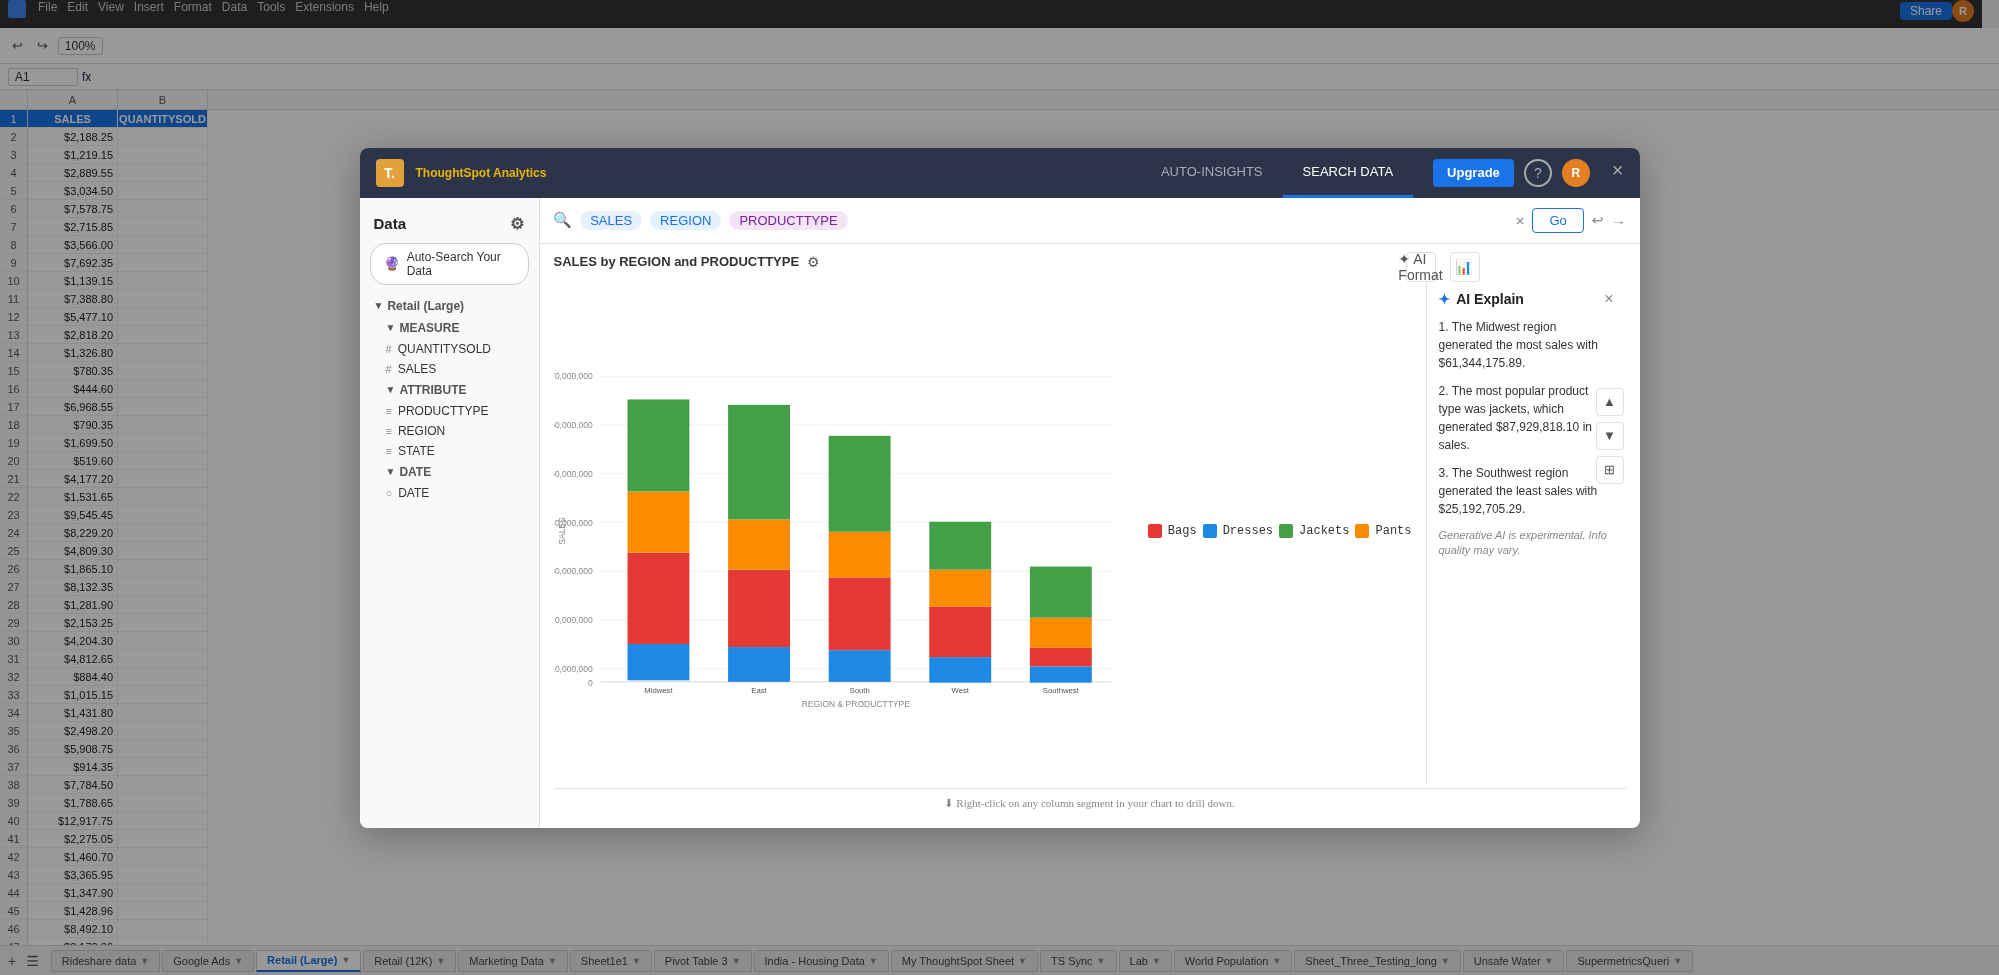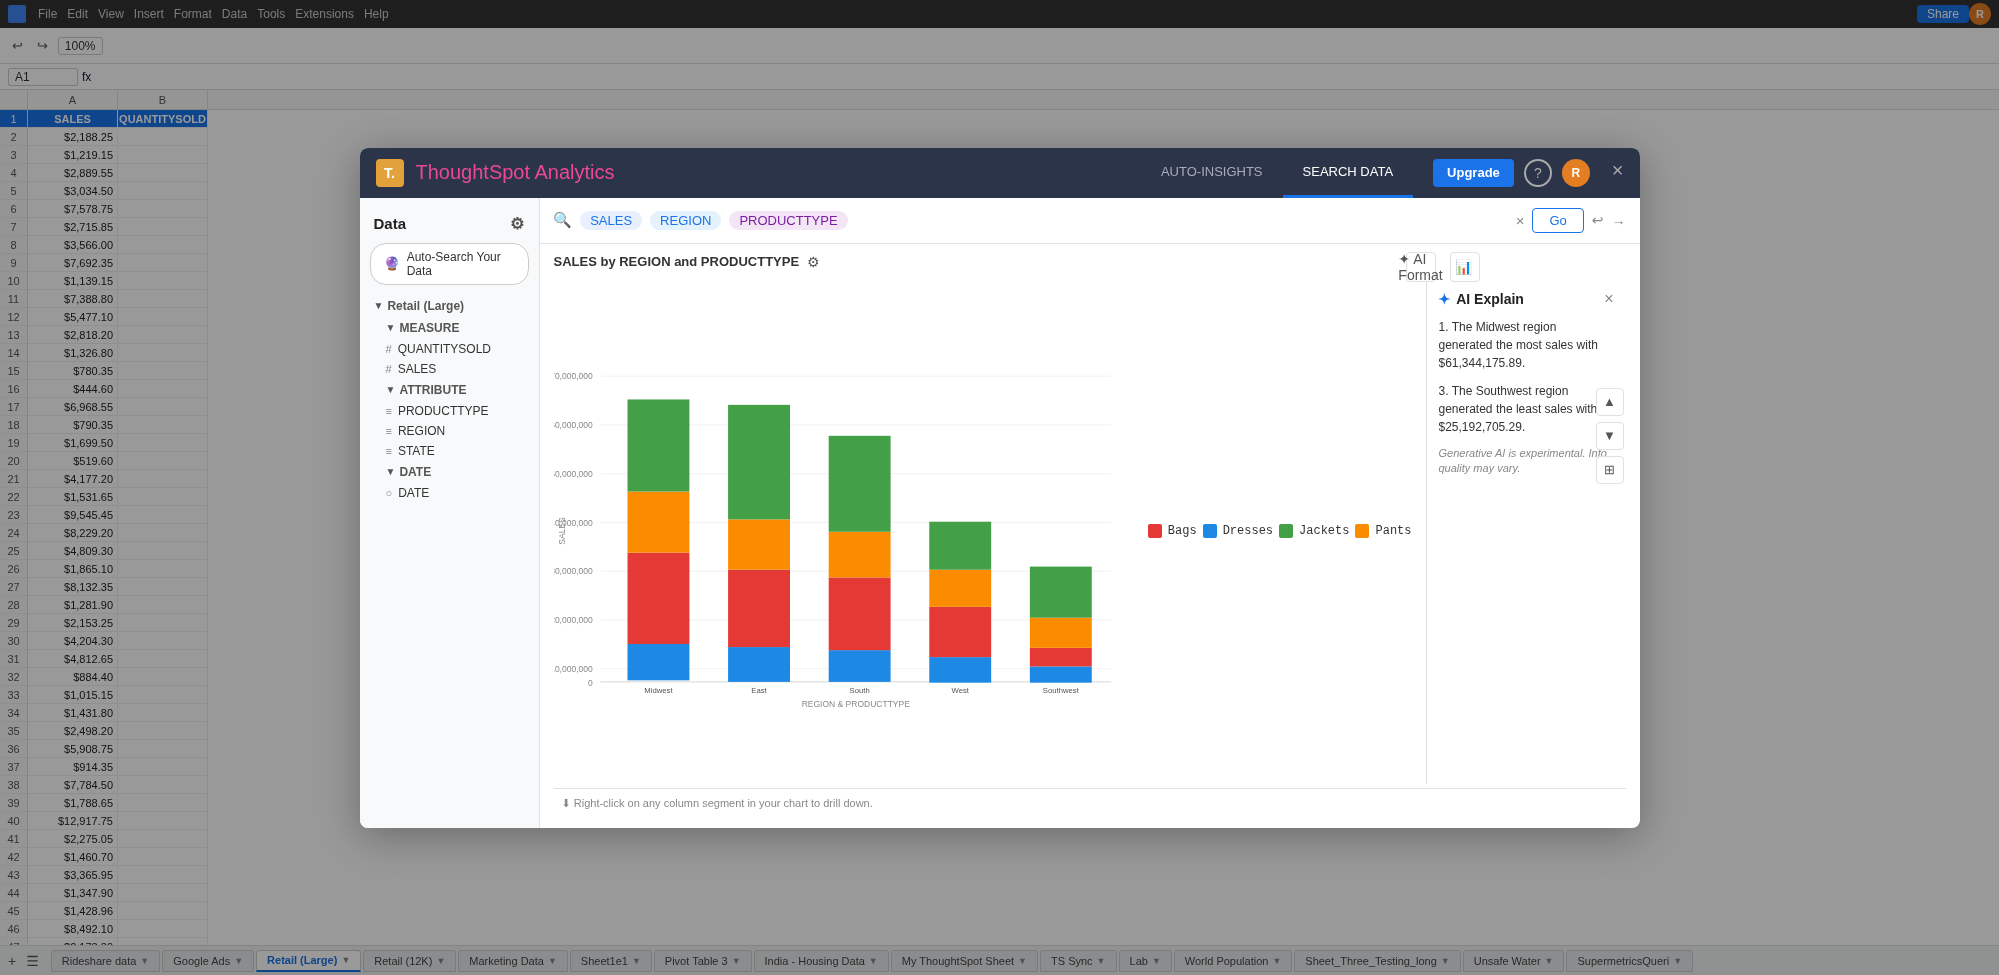--- a/index.html
+++ b/index.html
@@ -16,25 +16,25 @@
     .spreadsheet-bg {
       position: absolute;
       top: 0; left: 0;
       width: 100%; height: 100%;
       background: #f0f0f0;
     }
 
     
     .top-menu-bar {
       position: absolute;
-      top: 0; left: 0; right: 0;
+      top: 0; left: 0; right: 17px;
       height: 28px;
       background: #333;
       display: flex;
-      align-items: center;
+      align-items: flex-start;
       padding: 0 8px;
       gap: 12px;
       z-index: 10;
     }
     .top-menu-bar .app-icon {
       width: 18px; height: 18px;
       background: #4285f4;
       border-radius: 2px;
     }
     .top-menu-bar .menu-items {
@@ -283,23 +283,23 @@
     .modal-header .ts-logo {
       width: 28px; height: 28px;
       background: #e2a13b;
       border-radius: 4px;
       display: flex; align-items: center; justify-content: center;
       font-size: 14px; font-weight: bold; color: #fff;
       margin-right: 12px;
       flex-shrink: 0;
     }
     .modal-header .app-title {
-      color: #ec4899;
-      font-size: 20px;
-      font-weight: 400;
+      color: #eab308;
+      font-size: 12px;
+      font-weight: 700;
       flex: 1;
     }
     .modal-header .header-tabs {
       display: flex;
       gap: 0;
       text-align: center;
     }
     .modal-header .header-tab {
       color: #aab;
       font-size: 13px;
@@ -580,25 +580,27 @@
       border-radius: 4px;
       display: flex; align-items: center; justify-content: center;
       cursor: pointer;
       background: #fff;
       font-size: 13px;
       color: #555;
     }
 
     
     .drill-tip {
+      text-align: center;
       padding: 8px;
       font-size: 11px;
       color: #888;
       border-top: 1px solid #e0e0e0;
       margin-top: 4px;
+      font-family: Liberation Serif, serif;
     }
   </style>
 </head>
 <body>
 
 <div class="spreadsheet-bg"></div>
 
 <div class="top-menu-bar">
   <div class="app-icon"></div>
   <div class="menu-items">
@@ -1007,20 +1009,21 @@
 
               <div class="ai-explain-panel">
                 <div class="ai-explain-header">
                   <div class="ai-explain-title">
                     <span class="ai-star-icon">✦</span>
                     <span>AI Explain</span>
                   </div>
                   <span class="ai-close-btn">×</span>
                 </div>
                 <div class="ai-insight">1. The Midwest region generated the most sales with $61,344,175.89.</div>
+                <div class="ai-insight">2. The most popular product type was jackets, which generated $87,929,818.10 in sales.</div>
                 <div class="ai-insight">3. The Southwest region generated the least sales with $25,192,705.29.</div>
                 <div class="ai-disclaimer">Generative AI is experimental. Info quality may vary.</div>
               </div>
             </div>
 
             <div class="drill-tip">
               <span>⬇</span>
               <span>Right-click on any column segment in your chart to drill down.</span>
             </div>
           </div>

